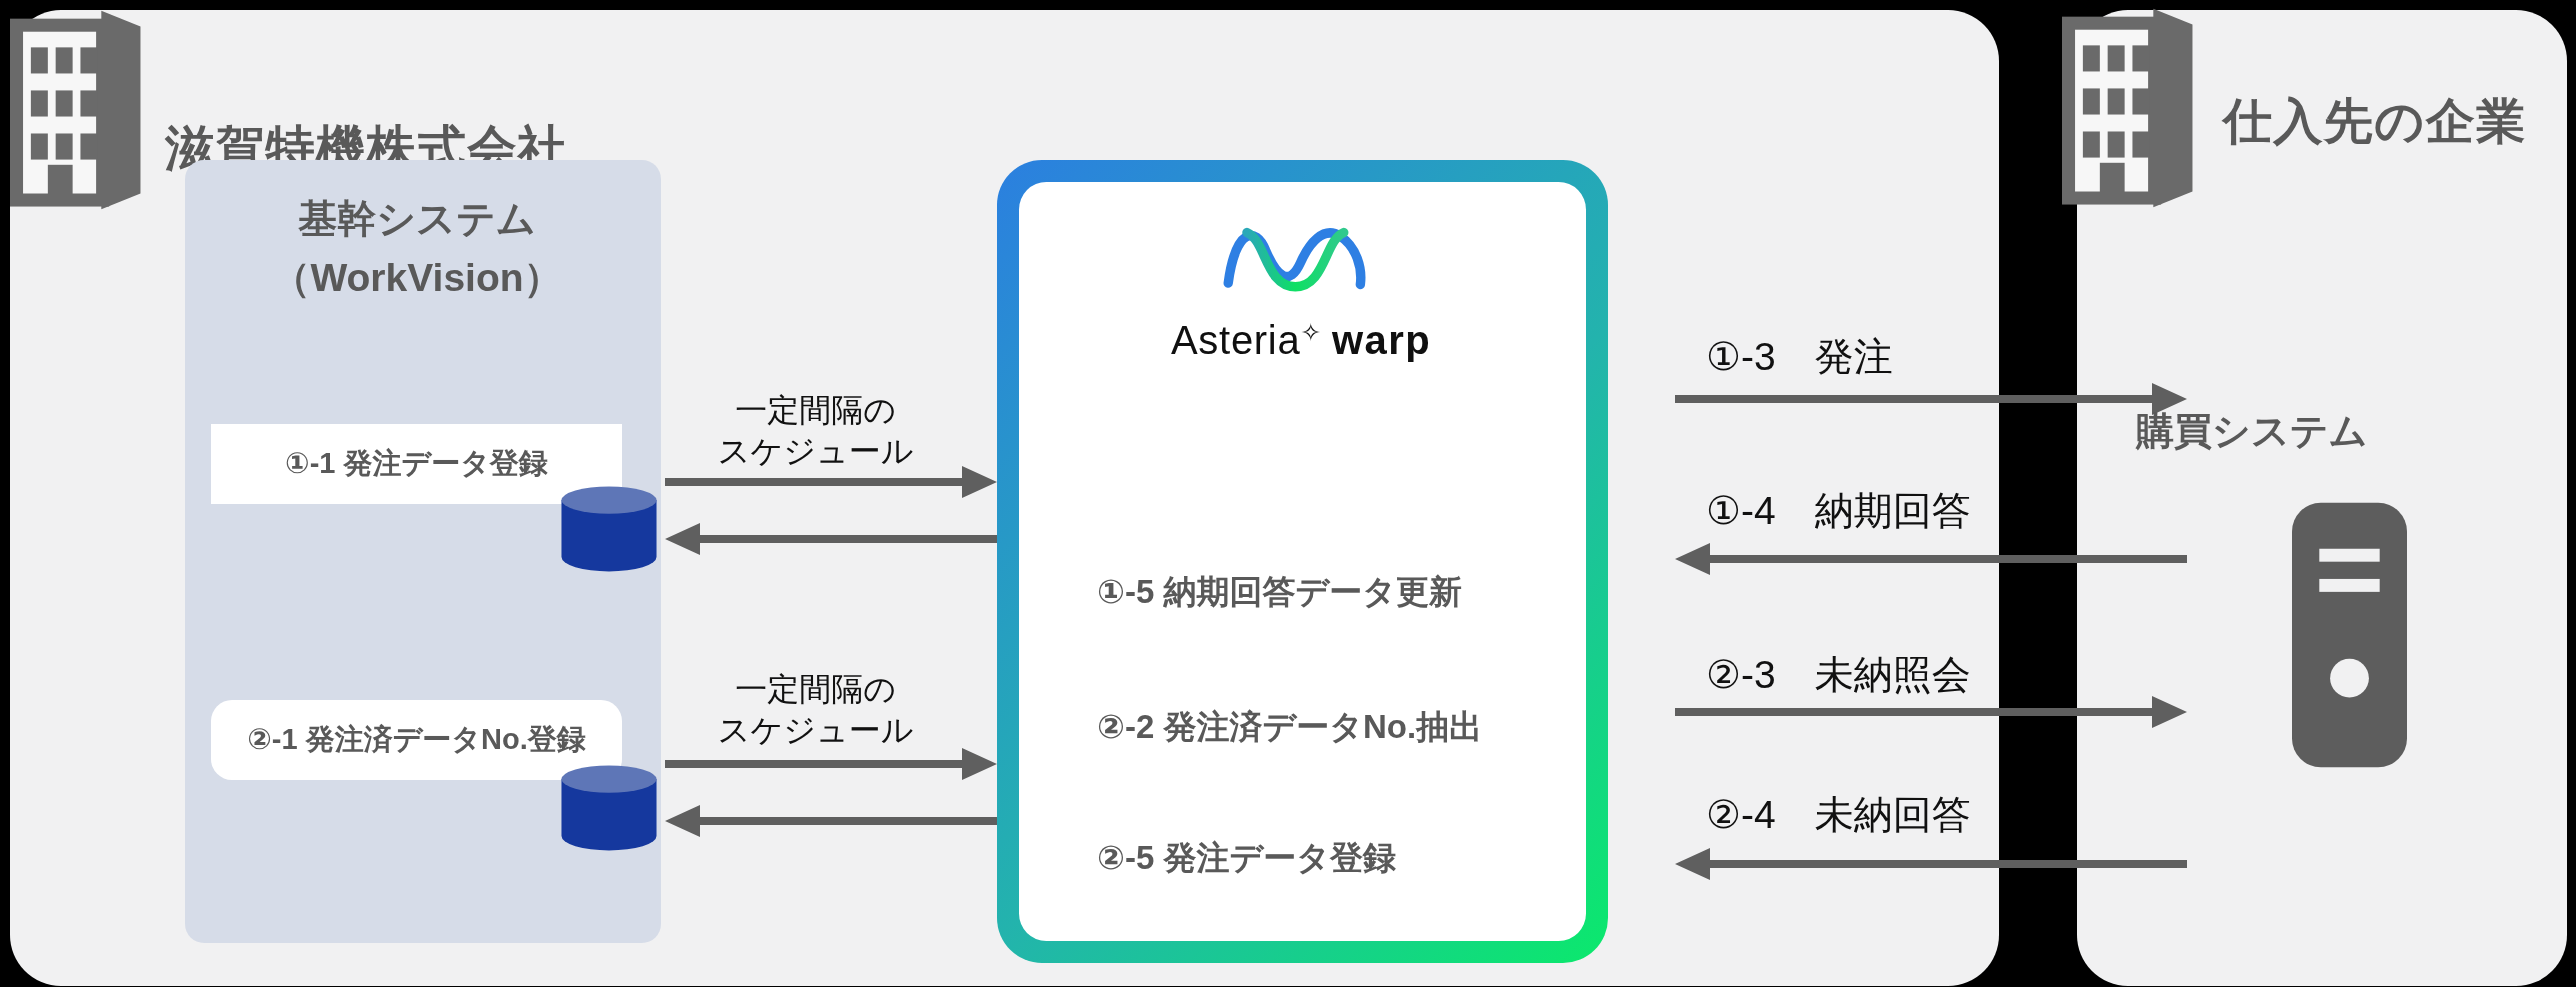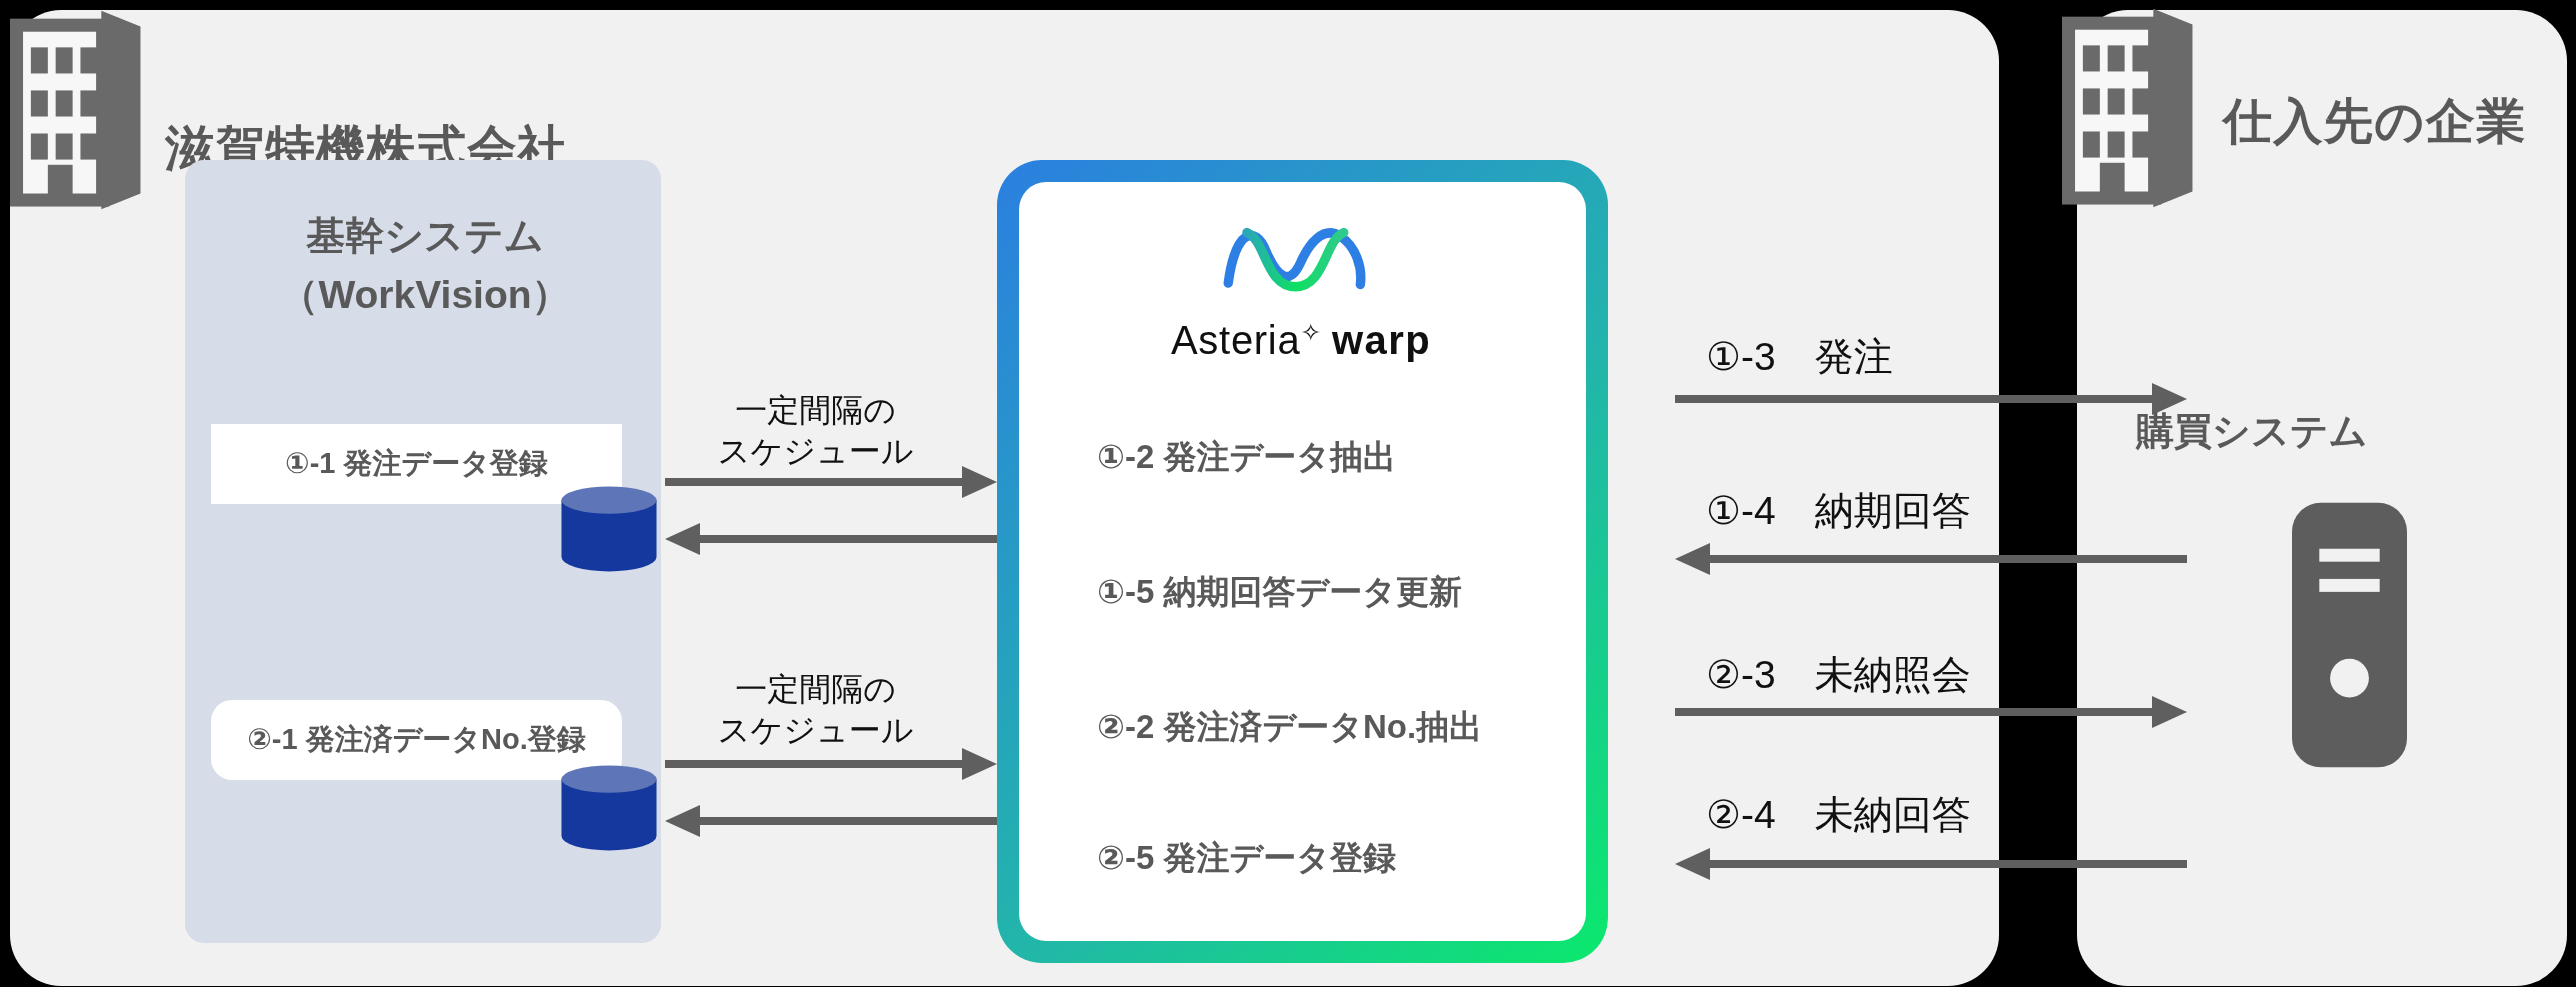--- a/index.html
+++ b/index.html
@@ -23,24 +23,23 @@
     white-space:nowrap;letter-spacing:1.4px;
   }
   .icon-abs{position:absolute;}
 
   
   #core-box{
     position:absolute;left:185px;top:160px;width:476px;height:783px;
     background:#d6dce8;border-radius:19px;
   }
   #core-title{
-    position:absolute;left:187px;top:189px;width:476px;
+    position:absolute;left:179px;top:189px;width:476px;
     text-align:center;font-size:39px;font-weight:bold;color:#595959;
     line-height:59px;
-    margin-top:17px;
   }
   .step-box{
     position:absolute;left:211px;width:411px;height:80px;
     background:#ffffff;
     display:flex;align-items:center;justify-content:center;
     font-size:29px;font-weight:bold;color:#595959;white-space:nowrap;
   }
   #step-box-1{top:424px;}
   #step-box-2{top:700px;border-radius:21px;}
 
@@ -218,21 +217,20 @@
         <stop offset="1" stop-color="#31c98d"></stop>
       </linearGradient>
     </defs>
     <path d="M10,90 C20,15 48,10 62,45 C78,82 95,95 110,62 C122,35 142,10 165,25 C188,40 196,70 193,92" stroke="#2e7fe3" stroke-width="13" stroke-linecap="round"></path>
     <path d="M36,20 C62,30 62,95 103,95 C144,95 144,30 170,20" stroke="url(#grn)" stroke-width="13" stroke-linecap="round"></path>
   </svg>
   <div id="warp-logo-text">
     <span class="brand-left">Asteria</span><span class="brand-sparkle">✧</span>
     <span class="brand-right">warp</span>
   </div>
-  <div class="warp-item" id="warp-item-1">①-2 発注データ抽出</div>
   <div class="warp-item" id="warp-item-2">①-5 納期回答データ更新</div>
   <div class="warp-item" id="warp-item-3">②-2 発注済データNo.抽出</div>
   <div class="warp-item" id="warp-item-4">②-5 発注データ登録</div>
 
   <div class="flow-label" id="flow-label-1">①-3　発注</div>
   <div class="arrow dir-right flow-arrow" id="flow-arrow-1">
     <div class="shaft"></div>
     <div class="head"></div>
   </div>
 

